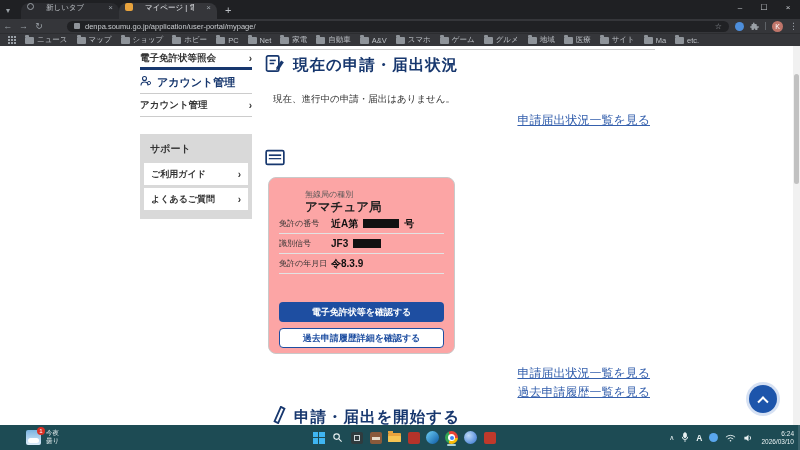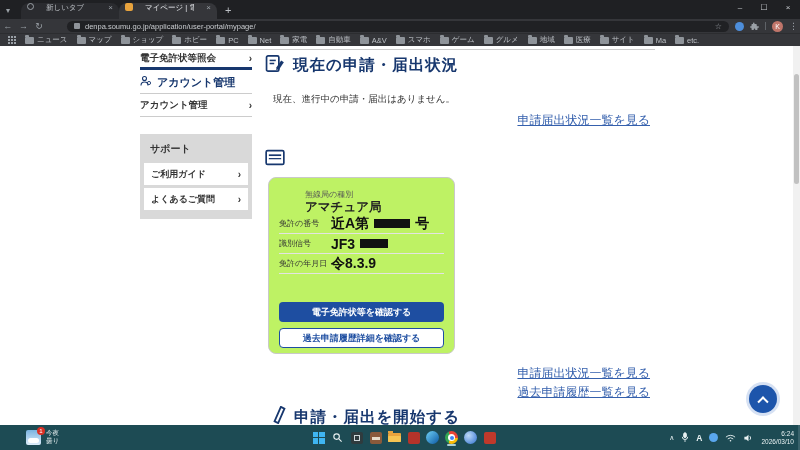--- a/index.html
+++ b/index.html
@@ -64,27 +64,27 @@
   .support-item { position:absolute; left:4px; right:4px; height:22px; background:#fff; display:flex;
     align-items:center; justify-content:space-between; padding:0 7px; font-size:9px; font-weight:bold; color:#333; }
 
   .h2 { position:absolute; display:flex; align-items:center; gap:8px; color:#17376e;
     font-weight:bold; font-size:15.5px; letter-spacing:1px; white-space:nowrap; }
   #current-msg { position:absolute; left:273px; top:47px; font-size:9.5px; color:#333; }
   .right-link { position:absolute; right:150px; font-size:12px; color:#3560ad;
     text-decoration:underline; white-space:nowrap; }
 
   #license-card { position:absolute; left:268px; top:131px; width:187px; height:177px;
-    border:1px solid #c9c9c9; border-radius:8px; background:#bef264; }
+    border:1px solid #c9c9c9; border-radius:8px; background:#fca5a5; }
   #type-label { position:absolute; left:36px; top:11px; font-size:8px; color:#555; }
   #type-value { position:absolute; left:36px; top:21px; font-size:12.5px; font-weight:bold; color:#222; }
   .card-row { position:absolute; left:10px; right:10px; height:20px; border-bottom:1px solid #e3e3e3;
     display:flex; align-items:center; }
   .row-label { font-size:8px; color:#333; width:52px; flex:0 0 auto; }
-  .row-value { font-size:14px; font-weight:bold; color:#111; display:flex; align-items:center; gap:5px;justify-content:space-between; }
+  .row-value { font-size:10px; font-weight:bold; color:#111; display:flex; align-items:center; gap:5px;justify-content:space-between; }
   .redact { display:inline-block; height:9px; background:#111; }
   .redact.num { width:36px; } .redact.call { width:28px; }
   .card-btn { position:absolute; left:10px; right:10px; height:20px; border-radius:4px;
     display:flex; align-items:center; justify-content:center; font-size:9px; font-weight:bold; }
   #btn-primary { top:124px; background:#1e4ea1; color:#fff; }
   #btn-secondary { top:150px; background:#fff; border:1px solid #1e4ea1; color:#1e4ea1; }
 
   #scroll-top { position:absolute; left:749px; top:339px; width:28px; height:28px; border-radius:50%;
     background:#1d55ab; box-shadow:0 0 0 3px rgba(70,120,200,.22); display:flex;
     align-items:center; justify-content:center; }

